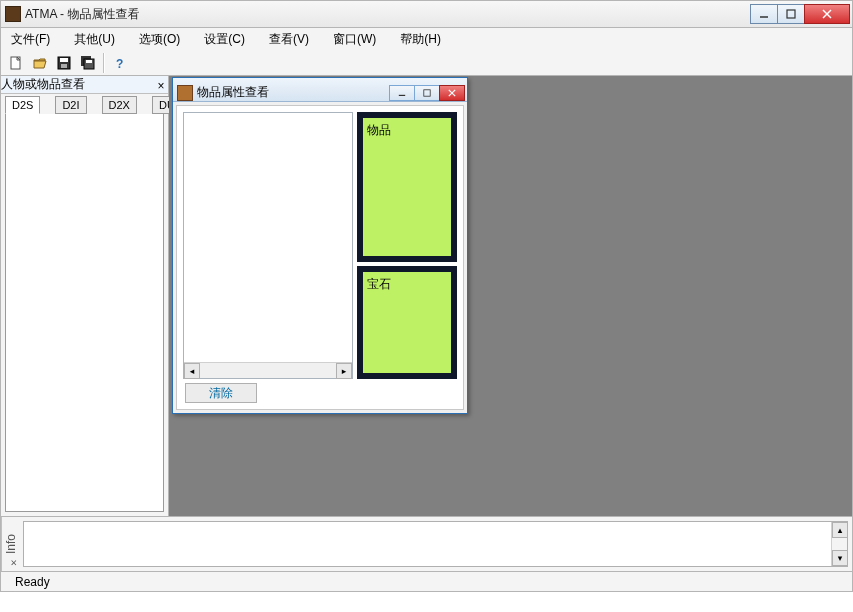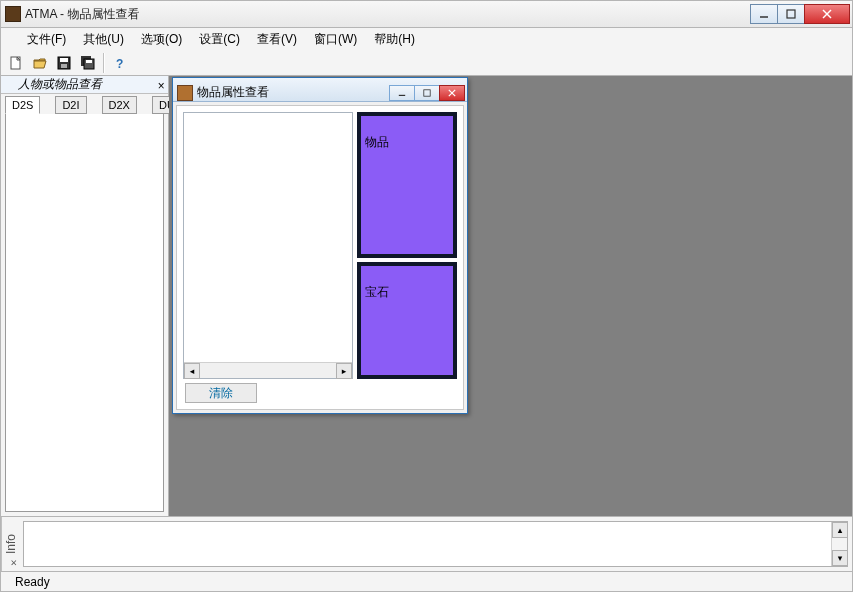--- a/index.html
+++ b/index.html
@@ -8,32 +8,32 @@
 
 .titlebar { height: 28px; background: linear-gradient(#f7f7f7,#e8e8e8); border: 1px solid #b5b5b5; display: flex; align-items: center; padding-left: 4px; }
 .titlebar .app-icon { width: 16px; height: 16px; background: #5a3a1a; border: 1px solid #3a2510; margin-right: 4px; }
 .titlebar .title-text { flex: 1; color: #1c1c1c; }
 .win-btns { display: flex; height: 20px; margin-right: 2px; }
 .win-btn { width: 28px; height: 20px; border: 1px solid #6b8aab; background: linear-gradient(#f2f6fb,#d6e4f2); display:flex; align-items:center; justify-content:center; margin-left:-1px; cursor:pointer; }
 .win-btn.close { width: 46px; background: linear-gradient(#f08080,#d32f2f); border-color:#a02020; color:#fff; }
 .win-btn svg { width:10px; height:10px; }
 
 
-.menubar { height: 22px; background: #f4f4f4; border-left:1px solid #b5b5b5; border-right:1px solid #b5b5b5; display:flex; align-items:center; padding-left:20px; gap:5px; }
+.menubar { height: 22px; background: #f4f4f4; border-left:1px solid #b5b5b5; border-right:1px solid #b5b5b5; display:flex; align-items:center; padding-left:4px; gap:12px; }
 .menu-item { padding: 2px 6px; cursor:pointer; }
 
 
 .toolbar { height: 26px; background:#f4f4f4; border:1px solid #b5b5b5; border-top:none; display:flex; align-items:center; padding-left:4px; gap:2px; }
 .tool-btn { width:22px; height:22px; display:flex; align-items:center; justify-content:center; cursor:pointer; }
 .tool-sep { width:2px; height:20px; border-left:1px solid #c0c0c0; border-right:1px solid #fff; margin:0 2px; }
 
 
 .main { display:flex; height: 440px; border-left:1px solid #b5b5b5; border-right:1px solid #b5b5b5; }
 .left-pane { width: 168px; background:#f4f4f4; border-right:1px solid #b5b5b5; display:flex; flex-direction:column; }
-.pane-header { height:18px; background:#eef4fb; border-bottom:1px solid #c0c0c0; padding-left:17px; display:flex; align-items:flex-end; justify-content:space-between;font-style:italic; }
+.pane-header { height:18px; background:#eef4fb; border-bottom:1px solid #c0c0c0; padding-left:0; display:flex; align-items:flex-end; justify-content:space-between; }
 .pane-close { width:14px; text-align:center; cursor:pointer; }
 .tabs-row { display:flex; padding:2px 4px 0 4px; gap:16px; }
 .tab { padding:2px 6px; border:1px solid #9a9a9a; background:#ececec; cursor:pointer; margin-right:-1px; font-size:11px; }
 .tab.active { background:#fff; border-bottom-color:#fff; }
 .tab-body { flex:1; margin:0 4px 4px 4px; background:#fff; border:1px solid #9a9a9a; border-top:none; }
 
 .mdi { flex:1; background:#808080; position:relative; }
 
 
 .child-win { position:absolute; left:3px; top:1px; width:296px; height:337px; background:#f0f0f0; border:1px solid #2a6fb3; box-shadow: 2px 2px 4px rgba(0,0,0,.3); display:flex; flex-direction:column; }
@@ -45,21 +45,21 @@
 .c-btn.close { background:linear-gradient(#f08080,#d32f2f); border-color:#a02020; color:#fff; }
 
 .child-body { flex:1; background:#fff; margin:3px; border:1px solid #c8c8c8; display:flex; flex-direction:column; padding:6px; gap:4px; }
 .cb-row { display:flex; gap:4px; flex:1; }
 .listbox { width:170px; background:#fff; border:1px solid #aab4bf; position:relative; display:flex; flex-direction:column; }
 .lb-content { flex:1; }
 .lb-hscroll { height:16px; background:#f0f0f0; border-top:1px solid #d0d0d0; display:flex; align-items:center; }
 .sb-btn { width:16px; height:16px; background:#e8e8e8; border:1px solid #b0b0b0; display:flex; align-items:center; justify-content:center; cursor:pointer; font-size:9px; }
 .sb-track { flex:1; background:#f4f4f4; }
 .right-col { flex:1; display:flex; flex-direction:column; gap:4px; }
-.section { border:4px solid #0f172a; background:#8b5cf6; flex:1; padding:18px 4px; }
+.section { border:6px solid #0f172a; background:#bef264; flex:1; padding:4px 4px; }
 .section-label { font-size:12px; }
 .clear-btn { width:72px; height:20px; border:1px solid #b0b0b0; background:#ececec; color:#0369a1; cursor:default; text-align:center; line-height:18px; margin-left:2px; }
 
 
 .info-pane { height:56px; border:1px solid #b5b5b5; border-top:1px solid #b5b5b5; display:flex; background:#f4f4f4; }
 .info-tab { width:18px; writing-mode: vertical-rl; transform: rotate(180deg); display:flex; align-items:center; justify-content:center; font-size:11px; color:#555; border-right:1px solid #c0c0c0; position:relative; }
 .info-close-x { position:absolute; top:2px; left:2px; transform:none; writing-mode:horizontal-tb; cursor:pointer; font-size:11px; }
 .info-body { flex:1; margin:4px; background:#fff; border:1px solid #b0b0b0; position:relative; }
 .info-vscroll { position:absolute; right:0; top:0; bottom:0; width:16px; background:#f0f0f0; border-left:1px solid #d0d0d0; display:flex; flex-direction:column; }
 .info-vscroll .sb-track { flex:1; }

